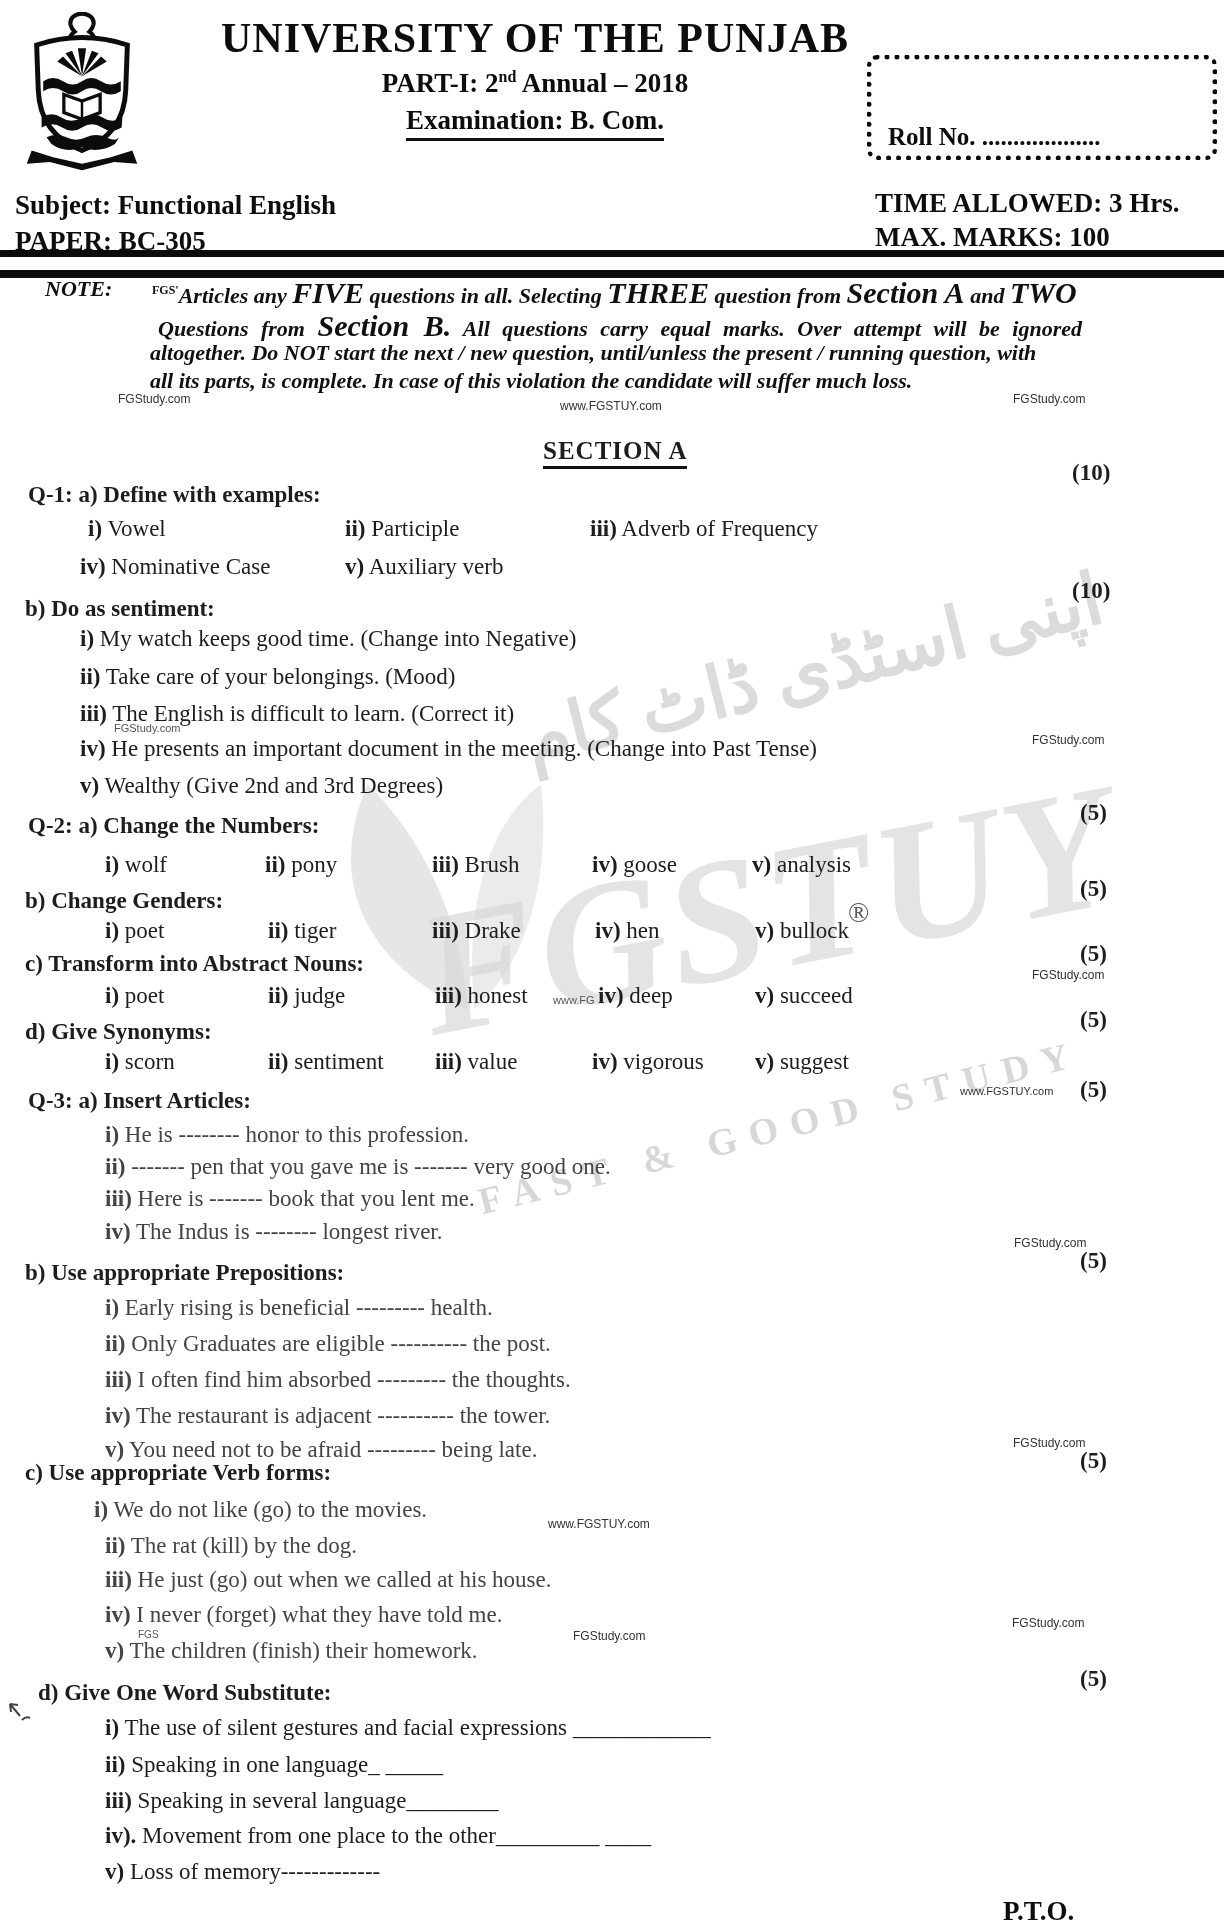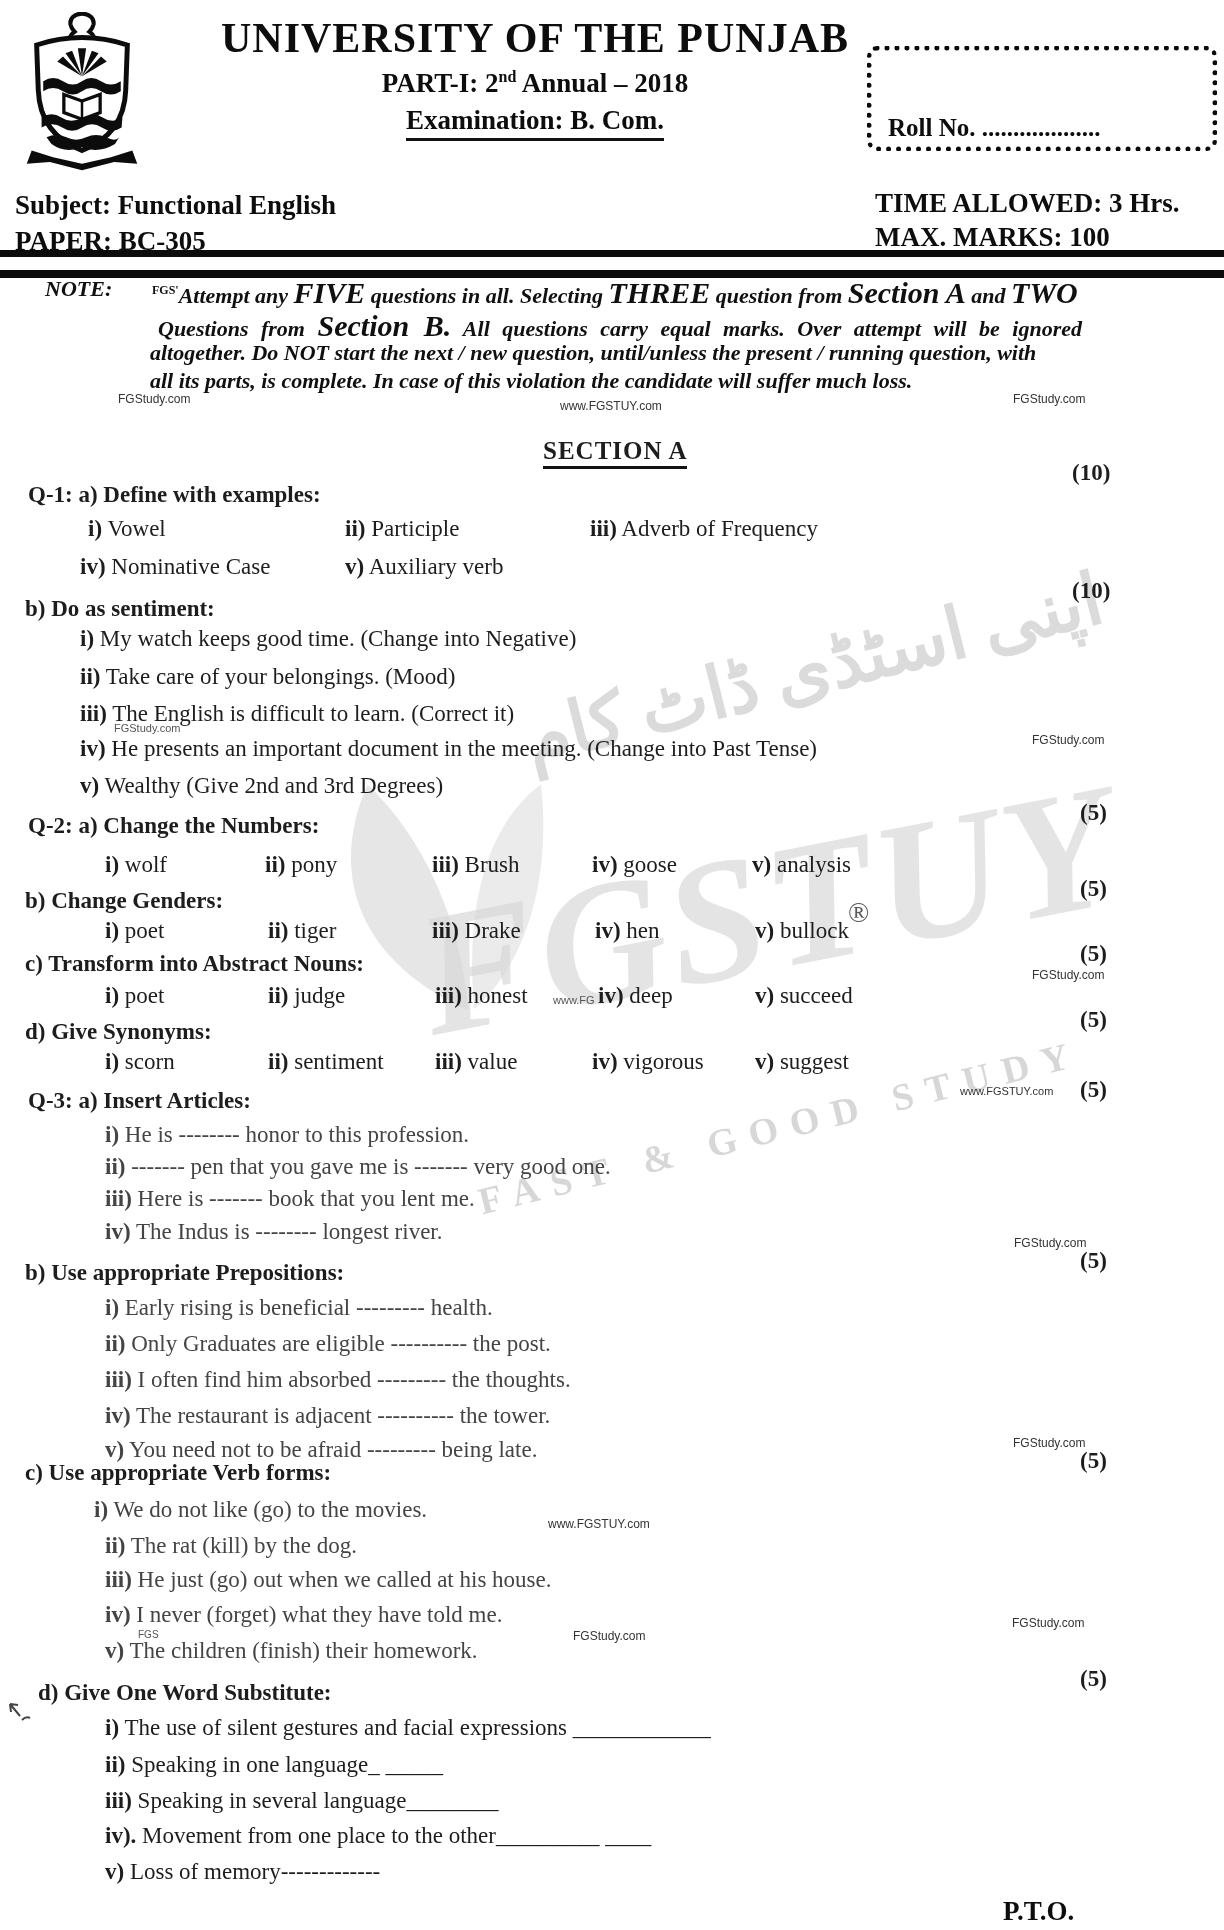--- a/index.html
+++ b/index.html
@@ -17,21 +17,21 @@
   .wm-tiny{position:absolute;font-family:"Liberation Sans", sans-serif;font-size:10px;color:#555;
             white-space:nowrap;z-index:2;}
   .content{z-index:1;}
   
   .title-wrap{position:absolute;left:180px;top:14px;width:710px;text-align:center;}
   .uni-title{font-size:42px;font-weight:bold;letter-spacing:1px;white-space:nowrap;color:#0d0d0d;}
   .part-line{font-size:27px;font-weight:bold;margin-top:6px;color:#0d0d0d;}
   .part-line sup{font-size:16px;}
   .exam-line{display:inline-block;font-size:27px;font-weight:bold;border-bottom:3px solid #111;
              padding-bottom:2px;margin-top:6px;color:#0d0d0d;}
-  .rollbox{position:absolute;left:867px;top:46px;width:340px;height:95px;
+  .rollbox{position:absolute;left:867px;top:55px;width:340px;height:95px;
            border:5px dotted #0a0a0a;border-radius:10px;}
   .rolltext{position:absolute;left:16px;bottom:4px;font-size:25px;font-weight:bold;white-space:nowrap;color:#0d0d0d;}
   .hl{position:absolute;font-size:27px;font-weight:bold;white-space:nowrap;color:#0d0d0d;}
   .rule{position:absolute;left:0;top:250px;width:1224px;height:13px;
         border-top:7px solid #0c0c0c;border-bottom:8px solid #0c0c0c;}
   
   .note{font-style:italic;font-weight:bold;font-size:22px;color:#101010;white-space:nowrap;position:absolute;}
   .nbig{font-size:30px;}
   .sup{font-size:12px;vertical-align:9px;font-style:normal;margin-top:40px;}
   
@@ -93,21 +93,21 @@
   </div>
 
   <div class="hl content" style="left:15px;top:190px;">Subject: Functional English</div>
   <div class="hl content" style="left:15px;top:226px;">PAPER: BC-305</div>
   <div class="hl content" style="left:875px;top:188px;width:335px;text-align:left;">TIME ALLOWED: 3 Hrs.</div>
   <div class="hl content" style="left:875px;top:222px;width:335px;text-align:left;">MAX. MARKS: 100</div>
 
   <div class="rule content"></div>
 
   <div class="note content" style="left:45px;top:276px;">NOTE:</div>
-  <div class="note content" style="left:152px;top:276px;"><span class="sup">FGS'</span><span>Attempt any </span><span class="nbig">FIVE</span><span> questions in all. Selecting </span><span class="nbig">THREE</span><span> question from </span><span class="nbig">Section A</span><span> and </span><span class="nbig">TWO</span></div>
+  <div class="note content" style="left:152px;top:276px;"><span class="sup">FGS'</span><span>Articles any </span><span class="nbig">FIVE</span><span> questions in all. Selecting </span><span class="nbig">THREE</span><span> question from </span><span class="nbig">Section A</span><span> and </span><span class="nbig">TWO</span></div>
   <div class="note content" style="left:158px;top:309px;word-spacing:7px;"><span>Questions from </span><span class="nbig">Section B.</span><span> All questions carry equal marks. Over attempt will be ignored</span></div>
   <div class="note content" style="left:150px;top:340px;">altogether. Do NOT start the next / new question, until/unless the present / running question, with</div>
   <div class="note content" style="left:150px;top:368px;">all its parts, is complete. In case of this violation the candidate will suffer much loss.</div>
 
   <div class="wm-small" style="left:118px;top:392px;">FGStudy.com</div>
   <div class="wm-small" style="left:560px;top:399px;">www.FGSTUY.com</div>
   <div class="wm-small" style="left:1013px;top:392px;">FGStudy.com</div>
 
   <div class="section-title content" style="left:543px;top:437px;">SECTION A</div>
 

